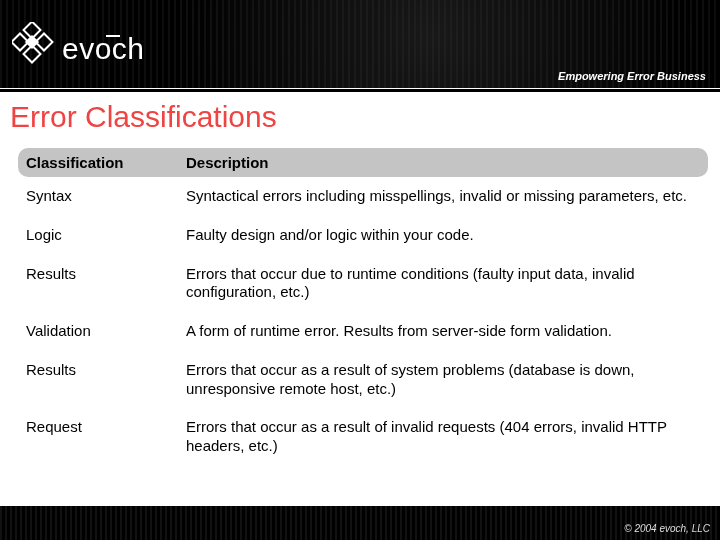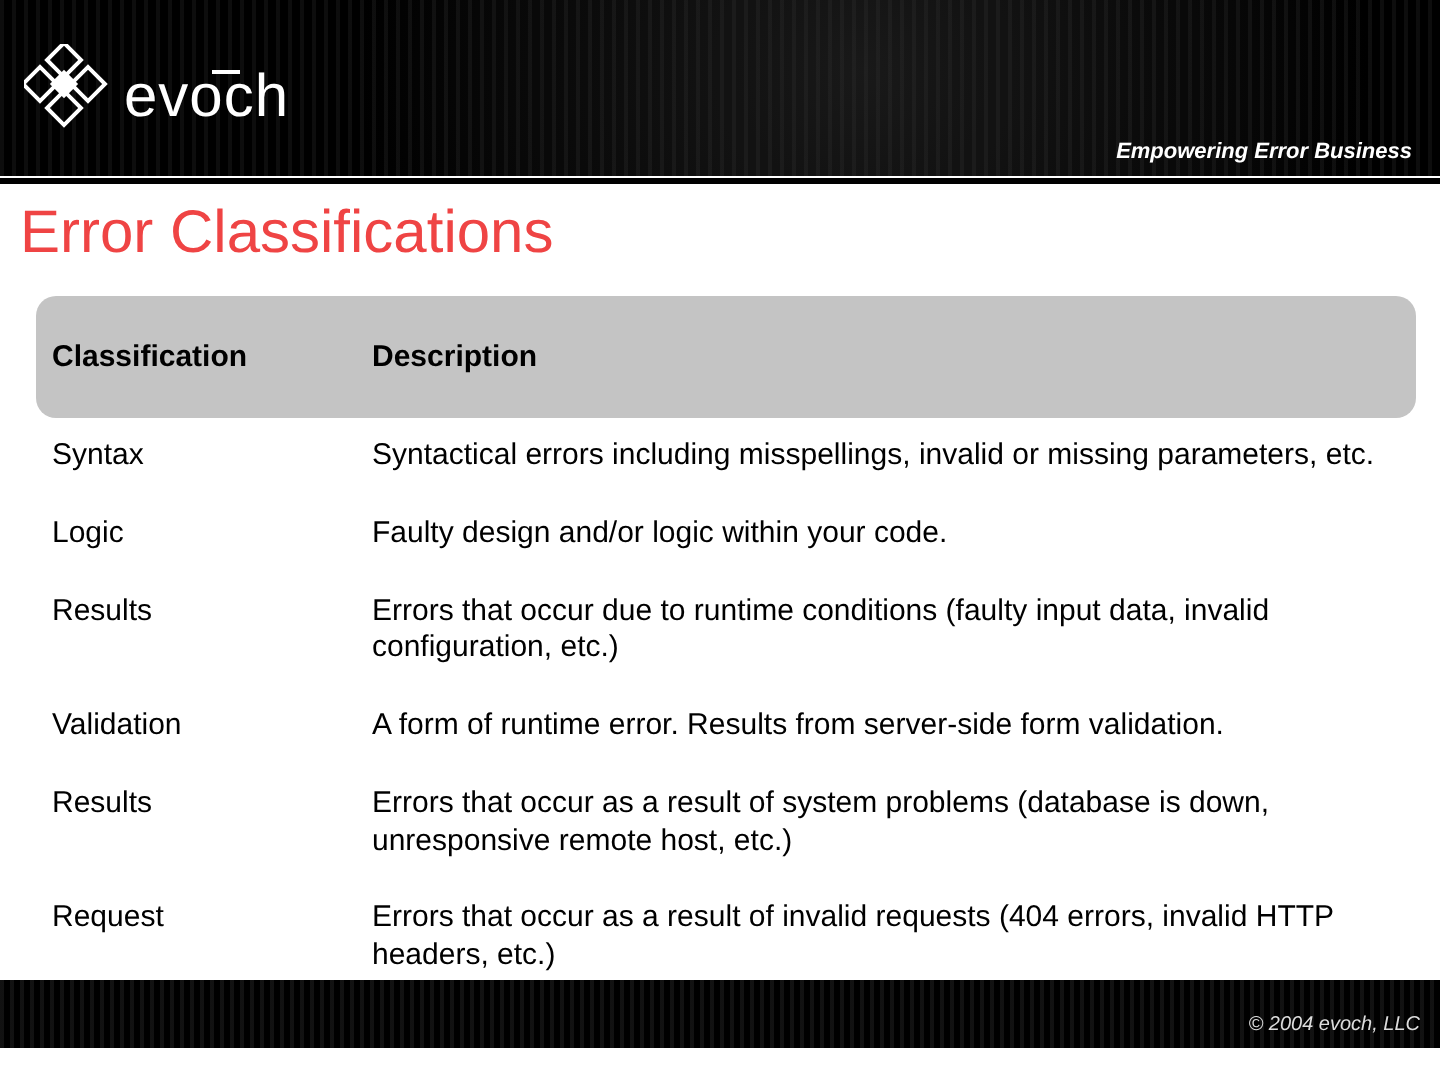--- a/index.html
+++ b/index.html
@@ -81,21 +81,21 @@
     width: 690px;
     margin-left: 8px;
     border-collapse: separate;
     border-spacing: 0;
   }
   table.classif th {
     text-align: left;
     font-weight: bold;
     font-size: 15px;
     background: #c4c4c4;
-    padding: 22px 8px;
+    padding: 6px 8px;
     color: #000;
   }
   table.classif th:first-child {
     border-top-left-radius: 10px;
     border-bottom-left-radius: 10px;
     width: 160px;
   }
   table.classif th:last-child {
     border-top-right-radius: 10px;
     border-bottom-right-radius: 10px;
@@ -105,21 +105,21 @@
     padding: 10px 8px 10px 8px;
     vertical-align: top;
     color: #000;
     line-height: 1.25;
   }
   table.classif td:first-child {
     width: 160px;
   }
   .footer {
     position: absolute;
-    bottom: 16px;
+    bottom: 0;
     left: 0;
     right: 0;
     height: 34px;
     background: #000;
     overflow: hidden;
   }
   .footer::before {
     content: "";
     position: absolute;
     inset: 0;

